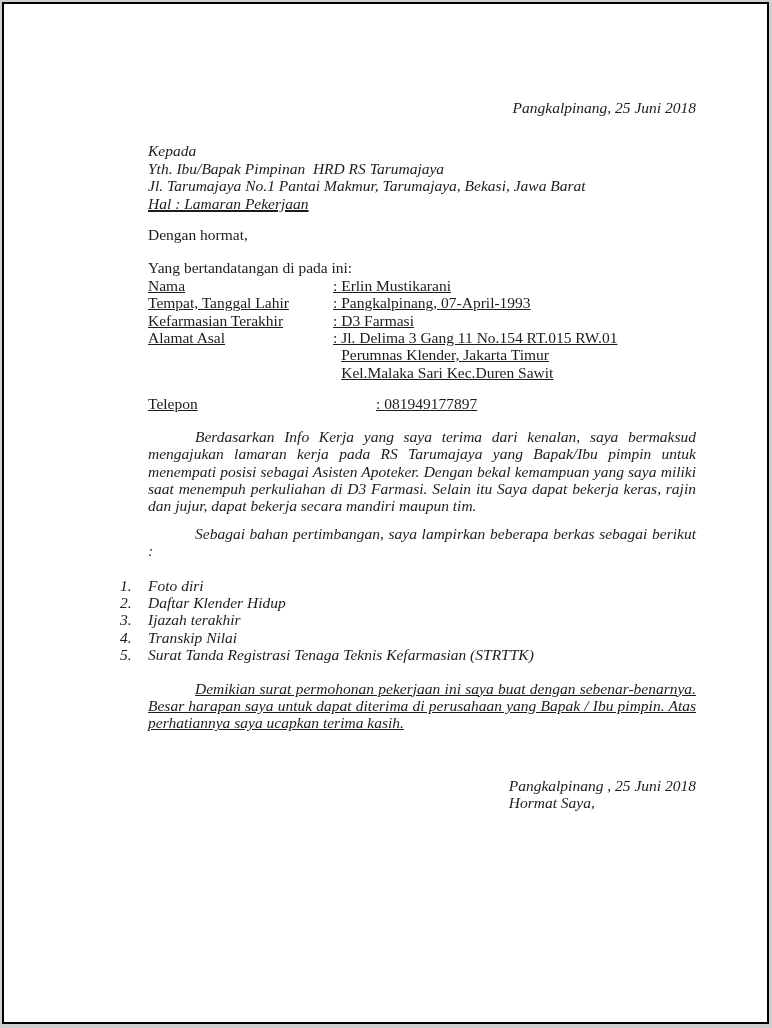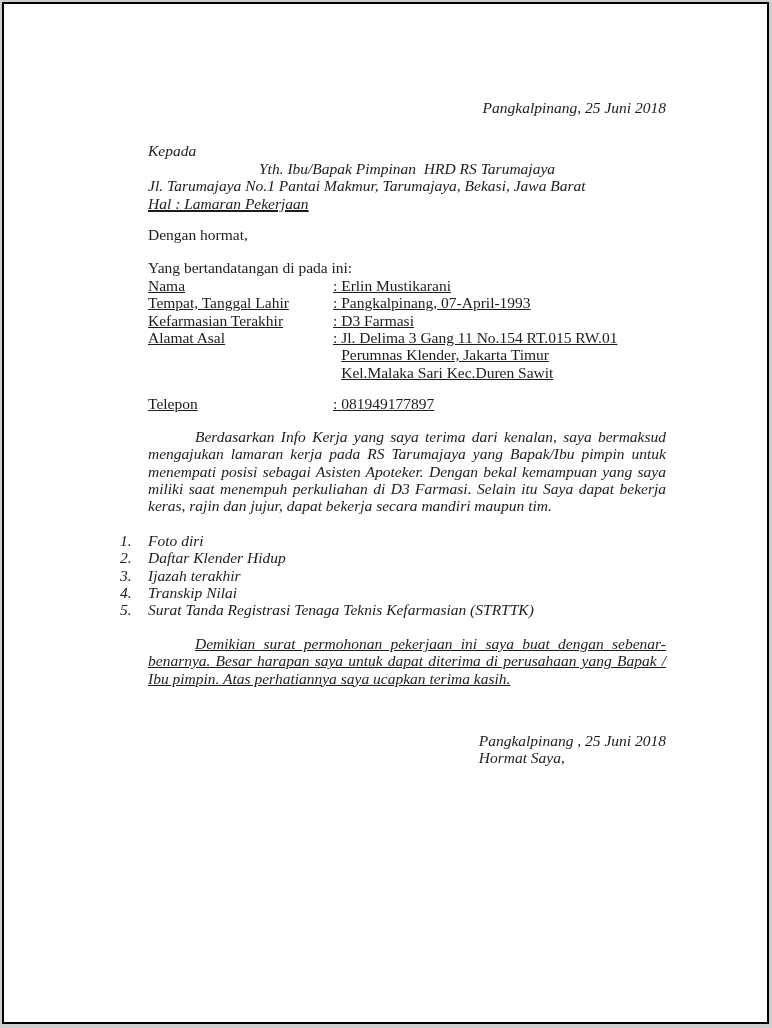--- a/index.html
+++ b/index.html
@@ -14,43 +14,43 @@
     background: #ffffff;
     border: 2px solid #000000;
     box-sizing: border-box;
     color: #1c1c1c;
     font-size: 15.5px;
     line-height: 17.4px;
     overflow: hidden;
   }
   .content {
     margin-left: 144px;
-    margin-right: 101px;
+    margin-right: 71px;
   }
-  .pre { white-space: pre-wrap; text-align: center; }
+  .pre { white-space: pre-wrap; }
 
   .date-top {
     margin-top: 95px;
     text-align: right;
     font-style: italic;
   }
   .recipient { margin-top: 26px; font-style: italic; }
   .subject-line {
     font-weight: normal;
     text-decoration: underline;
     text-decoration-thickness: 1.5px;
   }
   .salutation { margin-top: 14px; }
   .intro { margin-top: 16px; }
 
   .data-row { display: flex; text-decoration: underline; }
   .data-row .lbl { width: 185px; flex: 0 0 185px; }
   .data-row .val { flex: 1; }
   .colon-hidden { visibility: hidden; }
-  .telepon-row { margin-top: 14px; }
+  .telepon-row { margin-top: 14px; gap: 43px; }
 
   .para {
     font-style: italic;
     text-align: justify;
     text-indent: 47px;
   }
   .para1 { margin-top: 15px; }
   .para2 { margin-top: 10px; }
   .para3 { margin-top: 16px; text-decoration: underline; }
 
@@ -113,20 +113,21 @@
         <span class="val"><span class="pre colon-hidden">: </span><span>Kel.Malaka Sari Kec.Duren Sawit</span></span>
       </div>
       <div class="data-row telepon-row">
         <span class="lbl">Telepon</span>
         <span class="val"><span class="pre">: </span><span>081949177897</span></span>
       </div>
     </div>
 
     <div class="para para1">Berdasarkan Info Kerja yang saya terima dari kenalan, saya bermaksud mengajukan lamaran kerja pada RS Tarumajaya yang Bapak/Ibu pimpin untuk menempati posisi sebagai Asisten Apoteker. Dengan bekal kemampuan yang saya miliki saat menempuh perkuliahan di D3 Farmasi. Selain itu Saya dapat bekerja keras, rajin dan jujur, dapat bekerja secara mandiri maupun tim.</div>
 
+    <div class="para para2">Sebagai bahan pertimbangan, saya lampirkan beberapa berkas sebagai berikut :</div>
 
     <div class="attach-list">
       <div class="attach-item">
         <span class="num">1.</span>
         <span>Foto diri</span>
       </div>
       <div class="attach-item">
         <span class="num">2.</span>
         <span>Daftar Klender Hidup</span>
       </div>

